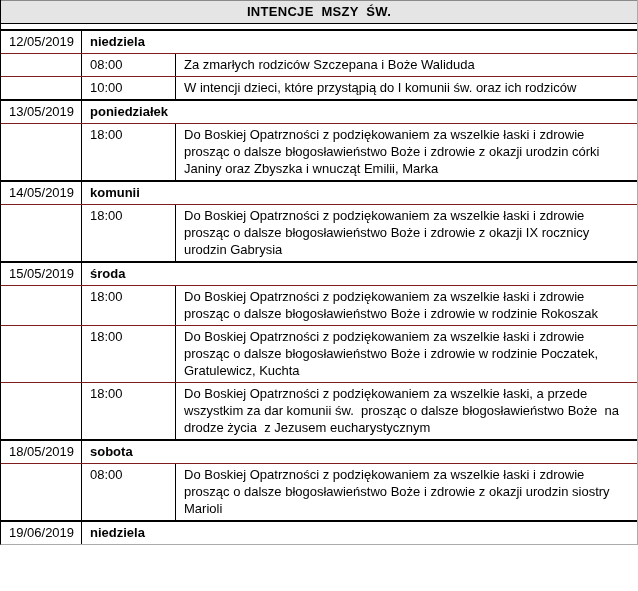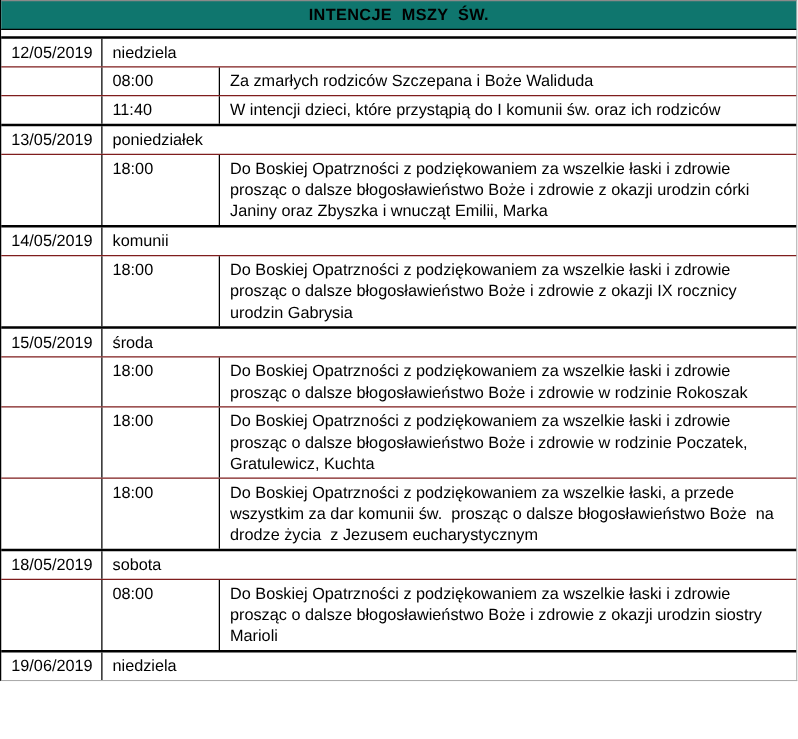--- a/index.html
+++ b/index.html
@@ -14,21 +14,21 @@
     color: #000000;
   }
   .table-wrap {
     width: 636px;
     border-left: 1px solid #000000;
     border-right: 1px solid #ababab;
     border-bottom: 1px solid #ababab;
     box-sizing: content-box;
   }
   .table-header {
-    background: #0f766e;
+    background: #e5e5e5;
     border-top: 1px solid #8a8a8a;
     border-bottom: 1px solid #000000;
     text-align: center;
     font-weight: bold;
     padding: 3px 0 4px 0;
     white-space: pre;
     letter-spacing: 0.3px;
   }
   .header-gap {
     height: 5px;
@@ -49,21 +49,21 @@
     box-sizing: border-box;
     line-height: 17px;
   }
   .c-date {
     flex: 0 0 81px;
     width: 81px;
     border-right: 1px solid #000000;
   }
   .c-weekday {
     flex: 1 1 auto;
-    font-weight: normal;
+    font-weight: bold;
   }
   .c-time {
     flex: 0 0 94px;
     width: 94px;
     border-right: 1px solid #000000;
   }
   .c-intention {
     flex: 1 1 auto;
     white-space: pre-wrap;
   }
@@ -79,21 +79,21 @@
         <div class="cell c-date">12/05/2019</div>
         <div class="cell c-weekday">niedziela</div>
       </div>
       <div class="row mass-row">
         <div class="cell c-date"></div>
         <div class="cell c-time">08:00</div>
         <div class="cell c-intention">Za zmarłych rodziców Szczepana i Boże Waliduda</div>
       </div>
       <div class="row mass-row">
         <div class="cell c-date"></div>
-        <div class="cell c-time">11:40</div>
+        <div class="cell c-time">10:00</div>
         <div class="cell c-intention">W intencji dzieci, które przystąpią do I komunii św. oraz ich rodziców</div>
       </div>
       <div class="row day-row">
         <div class="cell c-date">13/05/2019</div>
         <div class="cell c-weekday">poniedziałek</div>
       </div>
       <div class="row mass-row">
         <div class="cell c-date"></div>
         <div class="cell c-time">18:00</div>
         <div class="cell c-intention">Do Boskiej Opatrzności z podziękowaniem za wszelkie łaski i zdrowie prosząc o dalsze błogosławieństwo Boże i zdrowie z okazji urodzin córki Janiny oraz Zbyszka i wnucząt Emilii, Marka</div>

